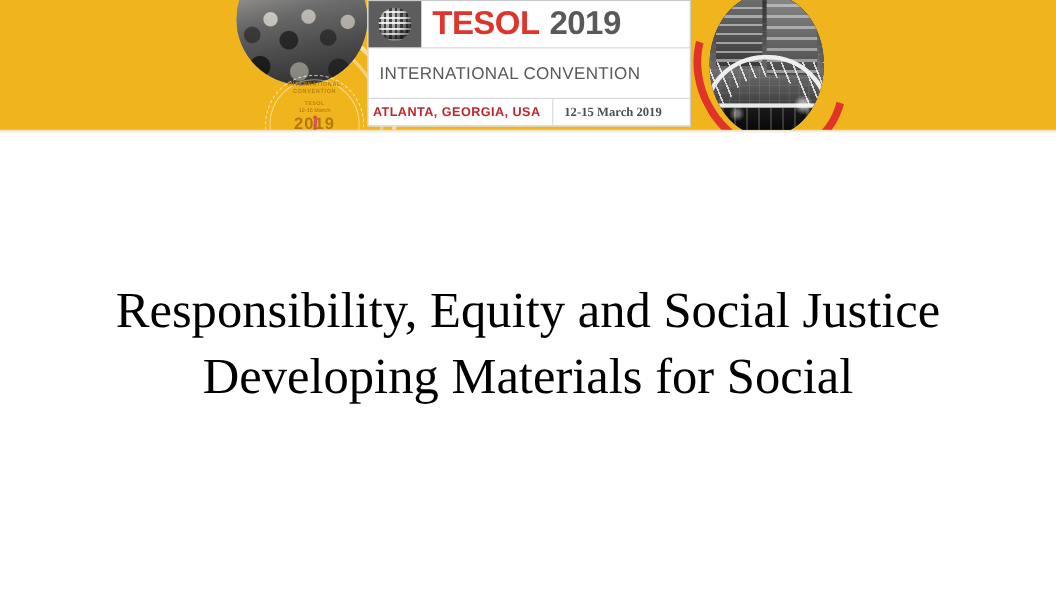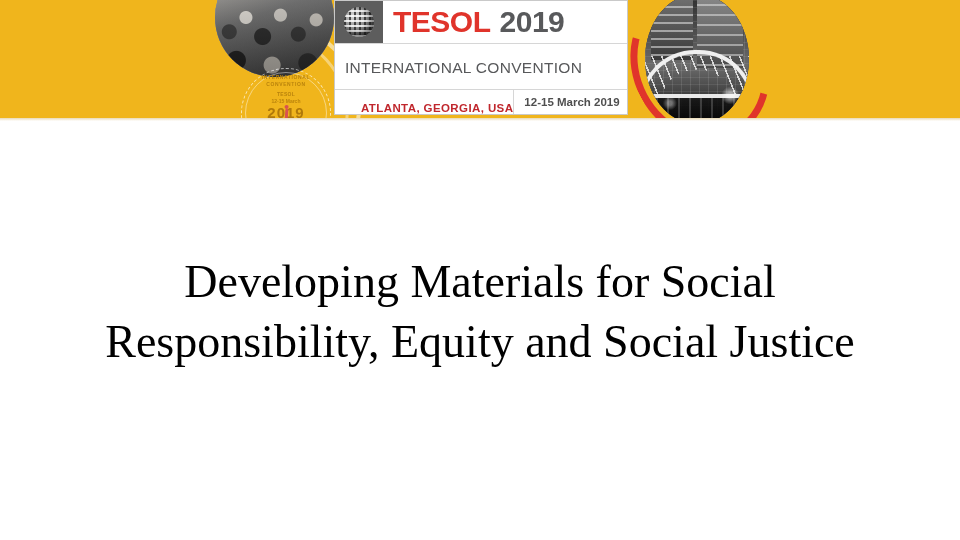--- a/index.html
+++ b/index.html
@@ -319,43 +319,43 @@
     line-height: 19px;
     white-space: nowrap;
   }
   #logo-row-bot {
     height: 24px;
     display: flex;
     align-items: center;
   }
   #city-cell {
     flex: 0 0 168px;
-    padding-left: 26px;
+    padding-left: 4px;
     border-right: 1px solid #d6d6d6;
     height: 100%;
     display: flex;
-    align-items: flex-end;
+    align-items: center;
     box-sizing: border-box;
   }
   #city-text {
     font-family: "Liberation Sans", sans-serif;
     font-weight: bold;
     font-size: 11.5px;
     color: #c0272d;
     letter-spacing: 0.4px;
     white-space: nowrap;
   }
   #dates-cell {
     flex: 1 1 auto;
     padding-left: 10px;
     display: flex;
     align-items: center;
   }
   #dates-text {
-    font-family: Liberation Sans, sans-serif;
+    font-family: Liberation Serif, serif;
     font-weight: bold;
     font-size: 11.5px;
     color: #4f4f4f;
     white-space: nowrap;
   }
 
   
   #title-block {
     position: absolute;
     left: 24px;
@@ -430,17 +430,17 @@
         <div id="dates-cell">
           <span id="dates-text">12-15 March 2019</span>
         </div>
       </div>
 
     </div>
   </div>
   <div id="banner-shadow"></div>
 
   <div id="title-block">
+    <div class="title-line">Responsibility, Equity and Social Justice</div>
     <div class="title-line">Developing Materials for Social</div>
-    <div class="title-line">Responsibility, Equity and Social Justice</div>
   </div>
 
 </div>
 
 </body></html>

